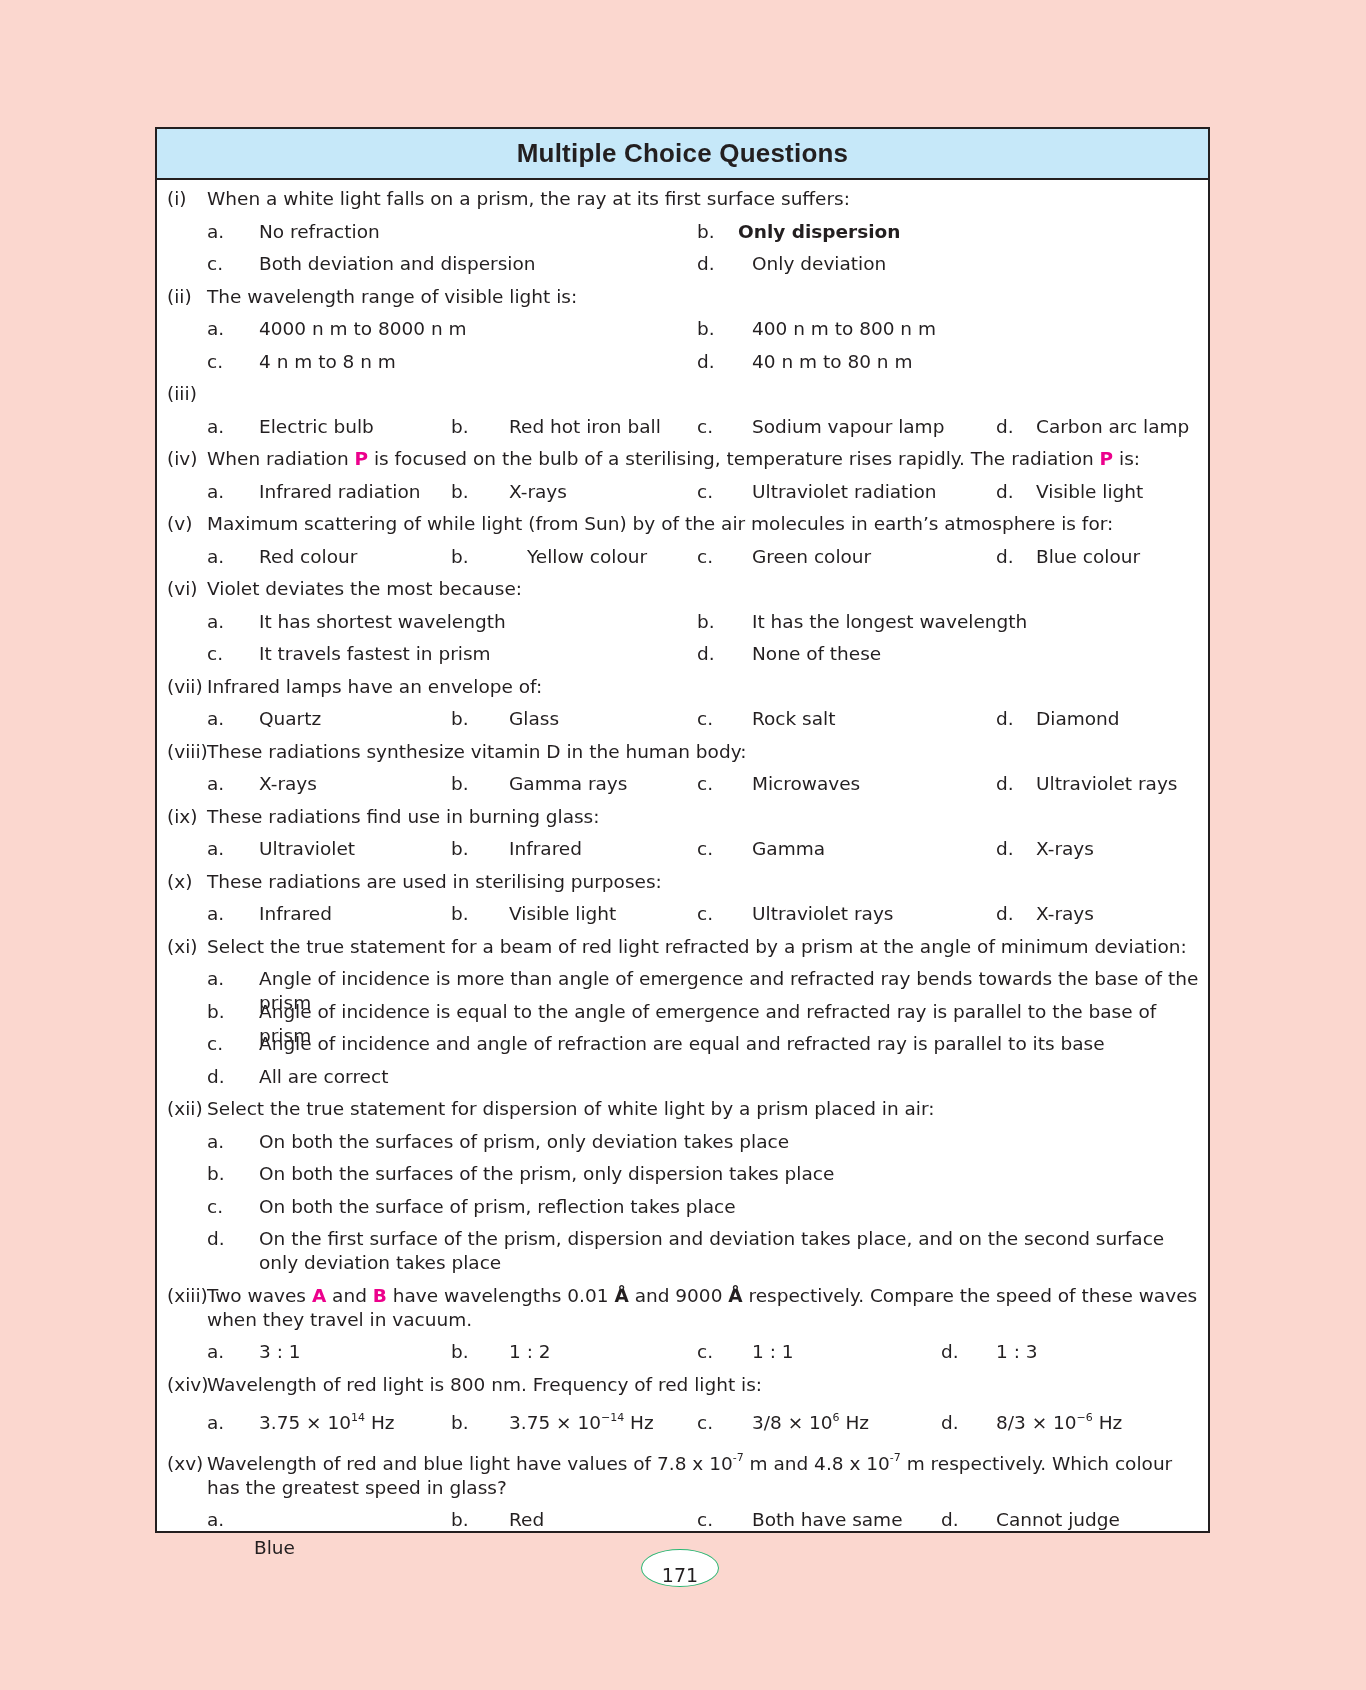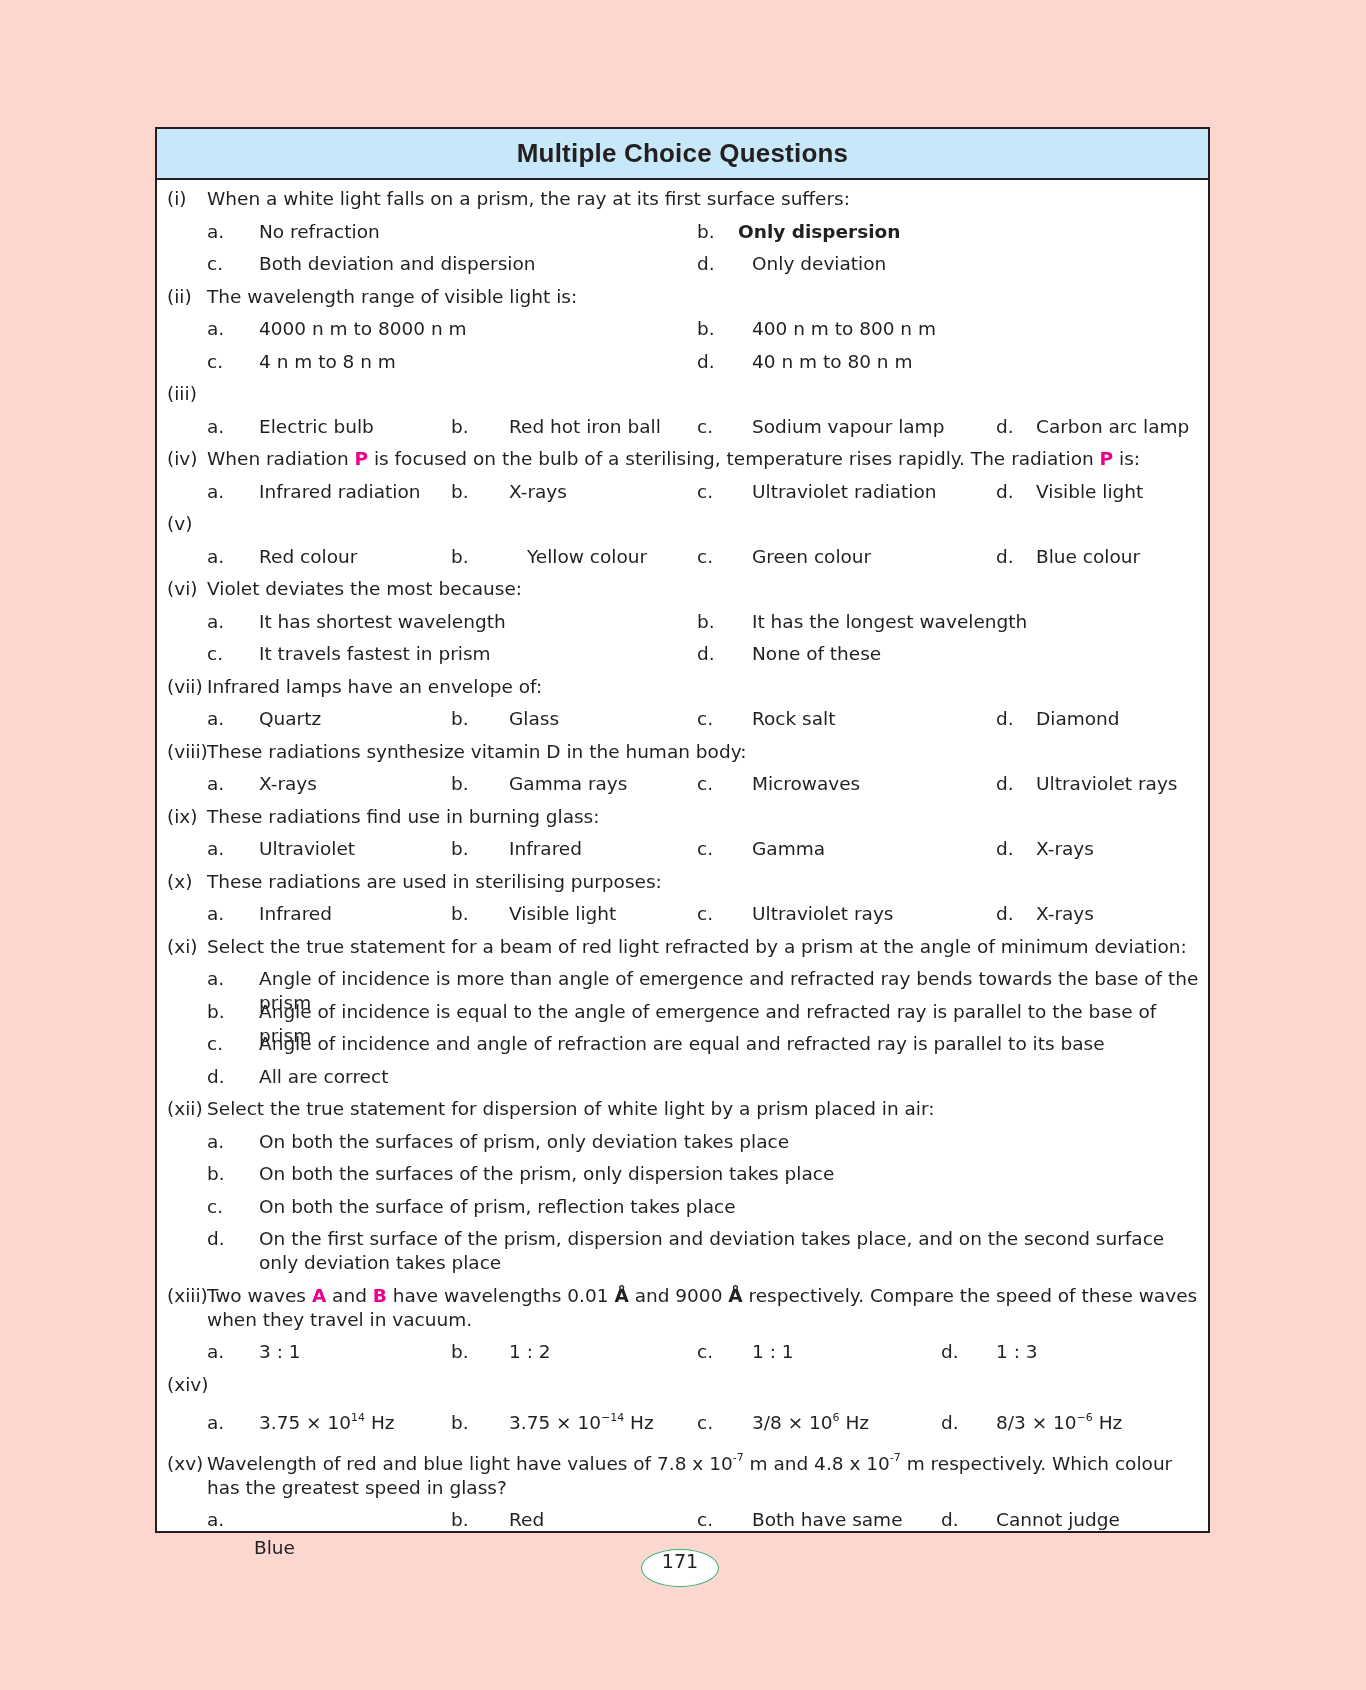--- a/index.html
+++ b/index.html
@@ -46,21 +46,21 @@
   .hl { color: #ec008c; font-weight: bold; }
   .ang { font-weight: bold; }
   sup { font-size: 11px; line-height: 0; position: relative; top: -1px; }
   .page-num {
     position: absolute;
     left: 641px; top: 1549px;
     width: 76px; height: 36px;
     border: 1.5px solid #2bb673;
     border-radius: 50%;
     background: #ffffff;
-    display: flex; align-items: flex-start; justify-content: center;
+    display: flex; align-items: flex-end; justify-content: center;
     font-size: 19px;
     color: #231f20;
   }
 </style>
 </head>
 <body>
 
 <div class="box">
   <div class="box-header">
     <span class="box-title">Multiple Choice Questions</span>
@@ -120,20 +120,21 @@
         <span class="opt-text" style="left: 102px;">Infrared radiation</span>
         <span class="opt-letter" style="left: 294px;">b.</span>
         <span class="opt-text" style="left: 352px;">X-rays</span>
         <span class="opt-letter" style="left: 540px;">c.</span>
         <span class="opt-text" style="left: 595px;">Ultraviolet radiation</span>
         <span class="opt-letter" style="left: 839px;">d.</span>
         <span class="opt-text" style="left: 879px;">Visible light</span>
       </div>
       <div class="row" style="top: 380px;">
         <span class="qnum">(v)</span>
+        <span class="qtext" style="top: 3px;">Maximum scattering of while light (from Sun) by of the air molecules in earth’s atmosphere is for:</span>
       </div>
       <div class="row" style="top: 412.5px;">
         <span class="opt-letter" style="left: 50px;">a.</span>
         <span class="opt-text" style="left: 102px;">Red colour</span>
         <span class="opt-letter" style="left: 294px;">b.</span>
         <span class="opt-text" style="left: 370px;">Yellow colour</span>
         <span class="opt-letter" style="left: 540px;">c.</span>
         <span class="opt-text" style="left: 595px;">Green colour</span>
         <span class="opt-letter" style="left: 839px;">d.</span>
         <span class="opt-text" style="left: 879px;">Blue colour</span>
@@ -259,20 +260,21 @@
         <span class="opt-text" style="left: 102px;">3 : 1</span>
         <span class="opt-letter" style="left: 294px;">b.</span>
         <span class="opt-text" style="left: 352px;">1 : 2</span>
         <span class="opt-letter" style="left: 540px;">c.</span>
         <span class="opt-text" style="left: 595px;">1 : 1</span>
         <span class="opt-letter" style="left: 784px;">d.</span>
         <span class="opt-text" style="left: 839px;">1 : 3</span>
       </div>
       <div class="row" style="top: 1240.5px; padding-left: 28px;">
         <span class="qnum">(xiv)</span>
+        <span class="qtext" style="top: 3px;">Wavelength of red light is 800 nm. Frequency of red light is:</span>
       </div>
       <div class="row" style="top: 1279px;">
         <span class="opt-letter" style="left: 50px;">a.</span>
         <span class="opt-text" style="left: 102px;"><span>3.75 × 10</span><sup>14</sup><span> Hz</span></span>
         <span class="opt-letter" style="left: 294px;">b.</span>
         <span class="opt-text" style="left: 352px;"><span>3.75 × 10</span><sup>−14</sup><span> Hz</span></span>
         <span class="opt-letter" style="left: 540px;">c.</span>
         <span class="opt-text" style="left: 595px;"><span>3/8 × 10</span><sup>6</sup><span> Hz</span></span>
         <span class="opt-letter" style="left: 784px;">d.</span>
         <span class="opt-text" style="left: 839px;"><span>8/3 × 10</span><sup>−6</sup><span> Hz</span></span>

